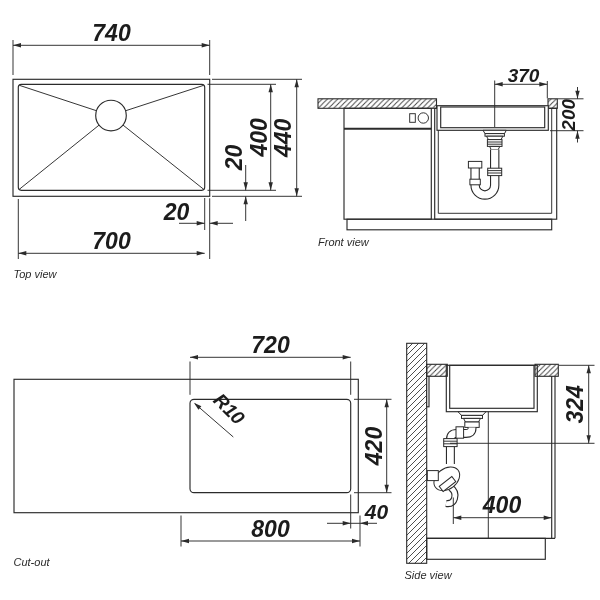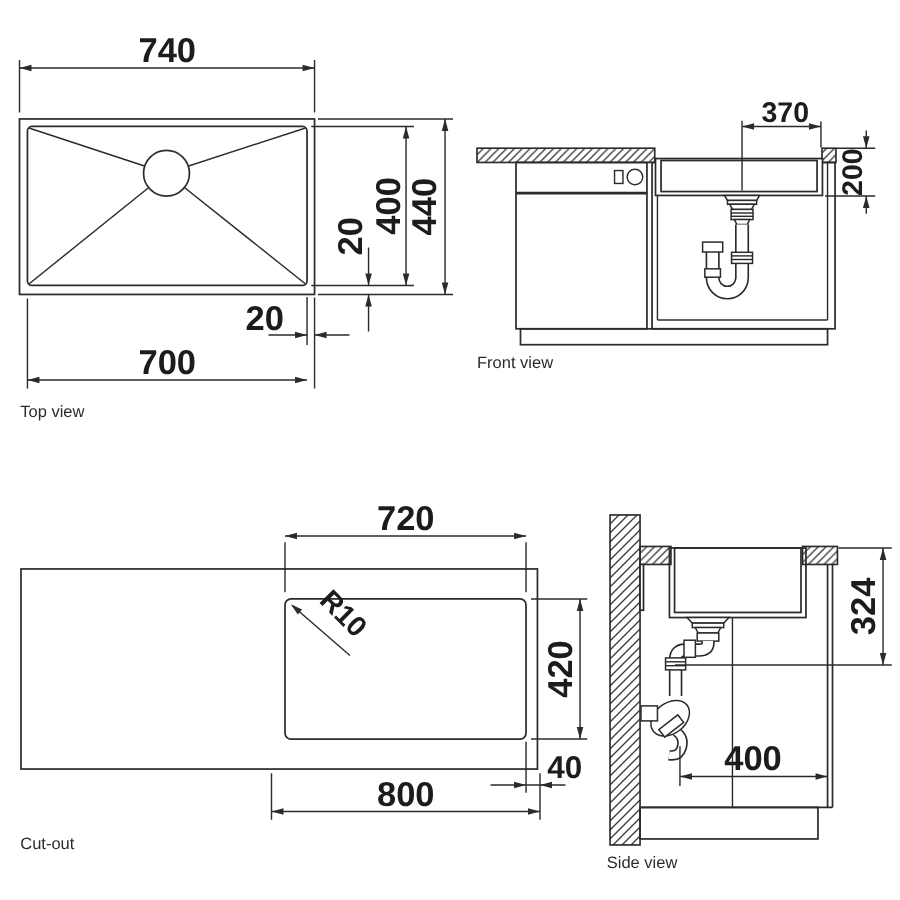--- a/index.html
+++ b/index.html
@@ -1,17 +1,17 @@
 <!DOCTYPE html>
 <html><head>
 <meta charset="utf-8">
 <style>
   html,body{margin:0;padding:0;background:#fff;}
   .stage{position:relative;width:600px;height:600px;background:#ffffff;overflow:hidden;
-         font-family:"Liberation Sans",sans-serif;}
+         font-family:"Liberation Sans",sans-serif;font-style:italic;}
   svg{display:block;}
   .ln   {stroke:#2b2b2b;stroke-width:1.15;fill:none;}
   .lnthin{stroke:#2b2b2b;stroke-width:0.95;fill:none;}
   .lnthick{stroke:#2b2b2b;stroke-width:1.9;fill:none;}
   .wh   {fill:#ffffff;}
   .ah   {fill:#2b2b2b;stroke:none;}
   .dimtxt{font-family:"Liberation Sans",sans-serif;font-weight:bold;font-size:23px;fill:#1c1c1c;text-anchor:middle;}
   .dimsm {font-size:19px;}
   .dim40 {font-size:21px;}
   .lbl  {font-family:"Liberation Sans",sans-serif;font-size:11px;fill:#2b2b2b;text-anchor:start;font-weight:normal;}

